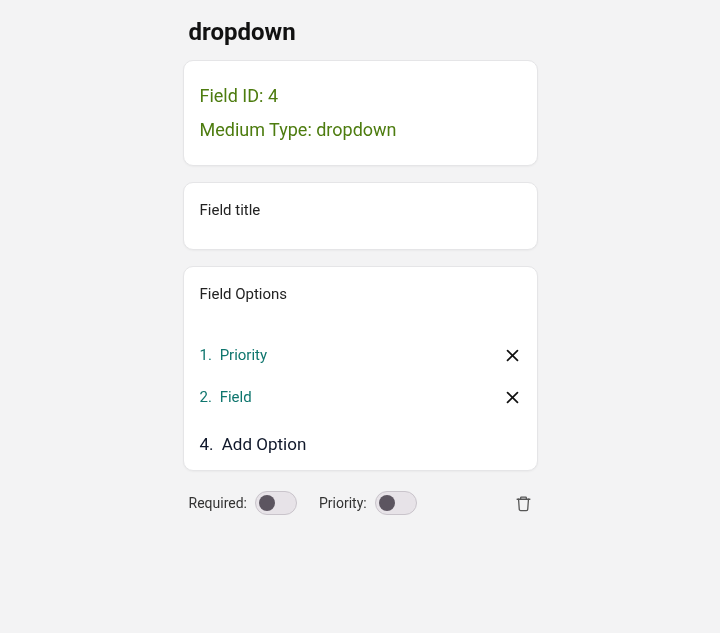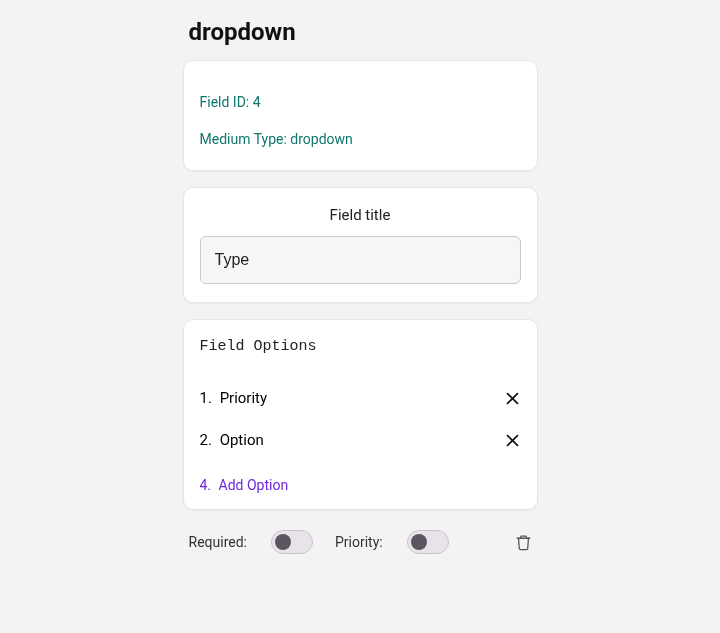--- a/index.html
+++ b/index.html
@@ -24,89 +24,86 @@
     }
     .card {
       background: #fff;
       border: 1px solid #e5e5e7;
       border-radius: 10px;
       box-shadow: 0 1px 2px rgba(0,0,0,0.04);
       margin: 0 0 16px 0;
       padding: 18px 16px;
     }
     .info-line {
-      font-size: 14px;
-      color: #0f766e;
+      font-size: 18px;
+      color: #4d7c0f;
       line-height: 1.9;
-      margin-top: 10px;
     }
     .card-label {
       font-size: 15px;
       color: #222;
       margin-bottom: 12px;
-      text-align: center;
     }
     .text-input {
       width: 100%;
       height: 48px;
       border: 1px solid #c9c9cc;
       border-radius: 6px;
       background: #f6f6f7;
       font-size: 16px;
       color: #222;
       padding: 0 14px;
       outline: none;
     }
     .options-card {
       padding: 18px 16px 10px 16px;
     }
     .options-label {
       font-size: 15px;
       color: #222;
-      margin-bottom: 22px;
-      font-family: Liberation Mono, monospace;
+      margin-bottom: 31px;
     }
     .option-row {
       display: flex;
       align-items: center;
       justify-content: space-between;
       padding: 12px 0;
       font-size: 15px;
-      color: #000000;
+      color: #0f766e;
     }
     .option-text {
       display: inline-block;
     }
     .x-icon {
       cursor: pointer;
       color: #111;
       display: inline-flex;
       align-items: center;
       justify-content: center;
     }
     .x-icon svg { width: 17px; height: 17px; }
     .add-option-row {
       padding: 16px 0 6px 0;
-      font-size: 14px;
-      color: #6d28d9;
+      font-size: 17px;
+      color: #0f172a;
       cursor: pointer;
     }
     .footer-row {
       display: flex;
       align-items: center;
       gap: 22px;
       padding: 4px 6px 0 6px;
       font-size: 14px;
       color: #333;
     }
     .spacer { flex: 1; }
     .toggle-group {
       display: flex;
       align-items: center;
-      gap: 24px;
+      gap: 8px;
     }
     .toggle {
       width: 42px;
       height: 24px;
       border-radius: 999px;
       background: #e7e3e8;
       border: 1px solid #c9c4cb;
       position: relative;
       cursor: pointer;
       display: inline-block;
@@ -141,21 +138,20 @@
       <span>4</span>
     </div>
     <div class="info-line">
       <span>Medium Type:</span>
       <span>dropdown</span>
     </div>
   </div>
 
   <div class="card">
     <div class="card-label">Field title</div>
-    <input class="text-input" type="text" value="Type" style="">
   </div>
 
   <div class="card options-card">
     <div class="options-label">Field Options</div>
 
     <div class="option-row">
       <span class="option-text">
         <span class="option-num">1.</span>
         <span>Priority</span>
       </span>
@@ -163,21 +159,21 @@
         <svg viewBox="0 0 24 24" fill="none" stroke="currentColor" stroke-width="2.4" stroke-linecap="round">
             <line x1="5" y1="5" x2="19" y2="19"></line>
             <line x1="19" y1="5" x2="5" y2="19"></line>
           </svg>
       </span>
     </div>
 
     <div class="option-row">
       <span class="option-text">
         <span class="option-num">2.</span>
-        <span>Option</span>
+        <span>Field</span>
       </span>
       <span class="x-icon">
         <svg viewBox="0 0 24 24" fill="none" stroke="currentColor" stroke-width="2.4" stroke-linecap="round">
             <line x1="5" y1="5" x2="19" y2="19"></line>
             <line x1="19" y1="5" x2="5" y2="19"></line>
           </svg>
       </span>
     </div>
 
 

